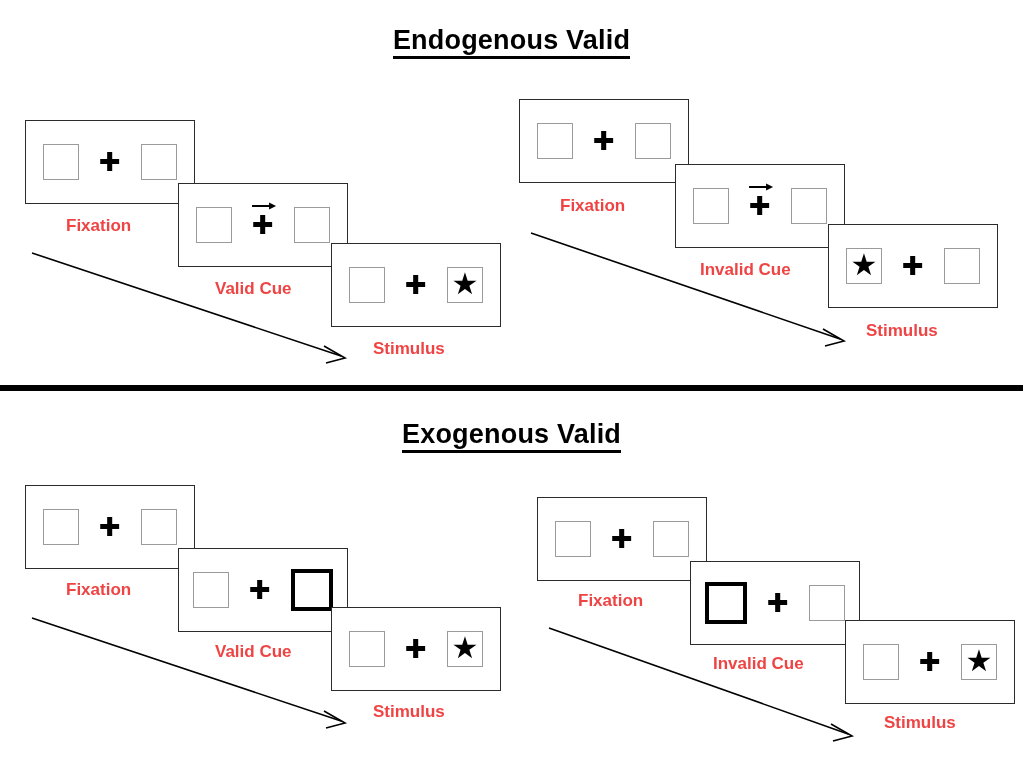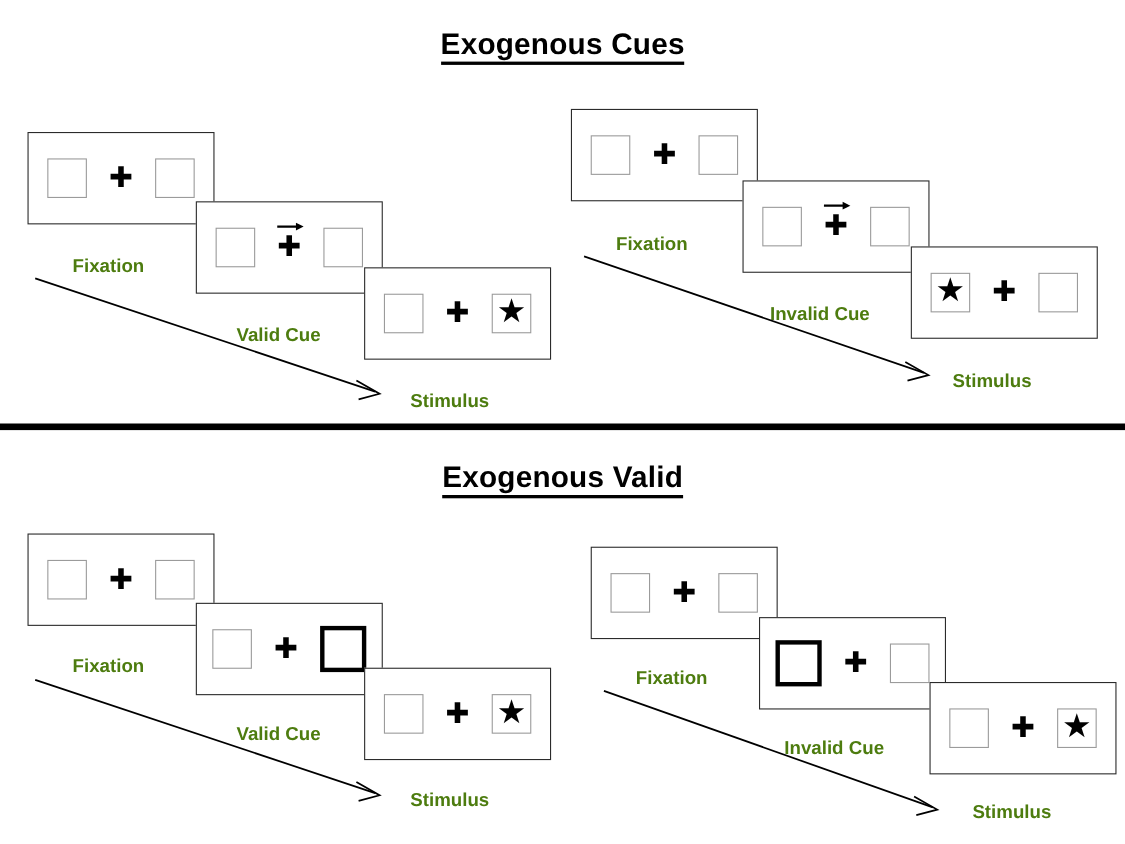--- a/index.html
+++ b/index.html
@@ -105,35 +105,34 @@
     width: 26px;
     height: 10px;
   }
 
   
   .caption {
     position: absolute;
     font-size: 17px;
     font-weight: bold;
     white-space: nowrap;
-    color: #4d7c0f;
-    margin-top: 16px;
+    color: #ef4444;
   }
 
   
   .timeline {
     position: absolute;
     pointer-events: none;
   }
 </style>
 </head>
 <body>
 
 <div class="section-title" style="top:25px;">
-  <span class="t">Exogenous Cues</span>
+  <span class="t">Endogenous Valid</span>
 </div>
 
 <div class="panel" style="left:25px; top:120px; width:170px; height:84px;">
   <div class="panel-inner">
     <div class="sq"></div>
     <div class="plus-wrap">
       <span class="plus">✚</span>
     </div>
     <div class="sq"></div>
   </div>

